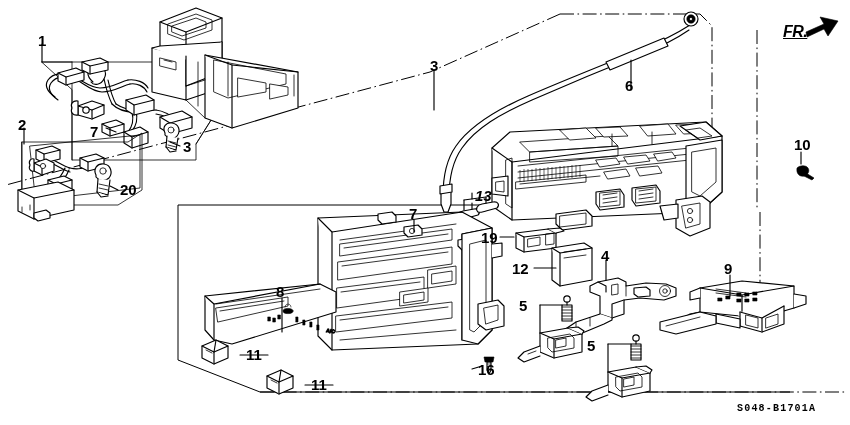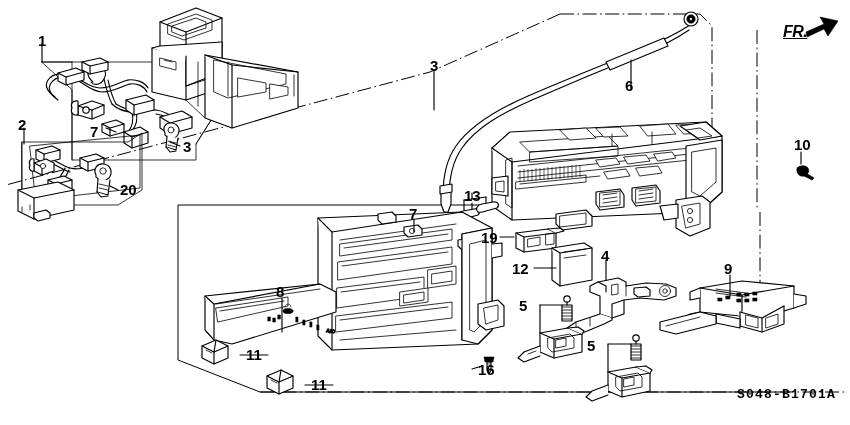--- a/index.html
+++ b/index.html
@@ -17,23 +17,24 @@
     font-weight:bold;
     color:#000;
     line-height:1;
     white-space:nowrap;
     user-select:none;
   }
   .num{font-size:15px;letter-spacing:0px;}
   .fr{font-size:16px;font-weight:bold;font-style:italic;letter-spacing:-0.5px;}
   .pn{
     font-family:"Liberation Mono", monospace;
-    font-size:13px;
+    font-size:10px;
     font-weight:bold;
     letter-spacing:1.2px;
+    margin-top:16px;
   }
 </style>
 </head>
 <body>
 
 <div id="root">
 
   <svg id="art" viewBox="0 0 850 425" xmlns="http://www.w3.org/2000/svg">
     <defs>
       <style>
@@ -523,21 +524,21 @@
   <span class="lbl num" style="left:519px;top:298px;">5</span>
   <span class="lbl num" style="left:587px;top:338px;">5</span>
   <span class="lbl num" style="left:625px;top:78px;">6</span>
   <span class="lbl num" style="left:409px;top:206px;">7</span>
   <span class="lbl num" style="left:276px;top:284px;">8</span>
   <span class="lbl num" style="left:724px;top:261px;">9</span>
   <span class="lbl num" style="left:481px;top:230px;">19</span>
   <span class="lbl num" style="left:246px;top:347px;">11</span>
   <span class="lbl num" style="left:311px;top:377px;">11</span>
   <span class="lbl num" style="left:512px;top:261px;">12</span>
-  <span class="lbl num" style="left:464px;top:188px;">13</span>
+  <span class="lbl num" style="left:475px;top:188px;font-style:italic;">13</span>
   <span class="lbl num" style="left:183px;top:139px;">3</span>
   <span class="lbl num" style="left:90px;top:124px;">7</span>
   <span class="lbl num" style="left:450px;top:362px;margin-left:28px;">16</span>
   <span class="lbl num" style="left:794px;top:137px;">10</span>
   <span class="lbl num" style="left:120px;top:182px;">20</span>
 
   <span class="lbl fr" style="left:783px;top:24px;text-decoration:underline;">FR.</span>
   <span class="lbl pn" style="left:737px;top:388px;">S048-B1701A</span>
 
 </div>

